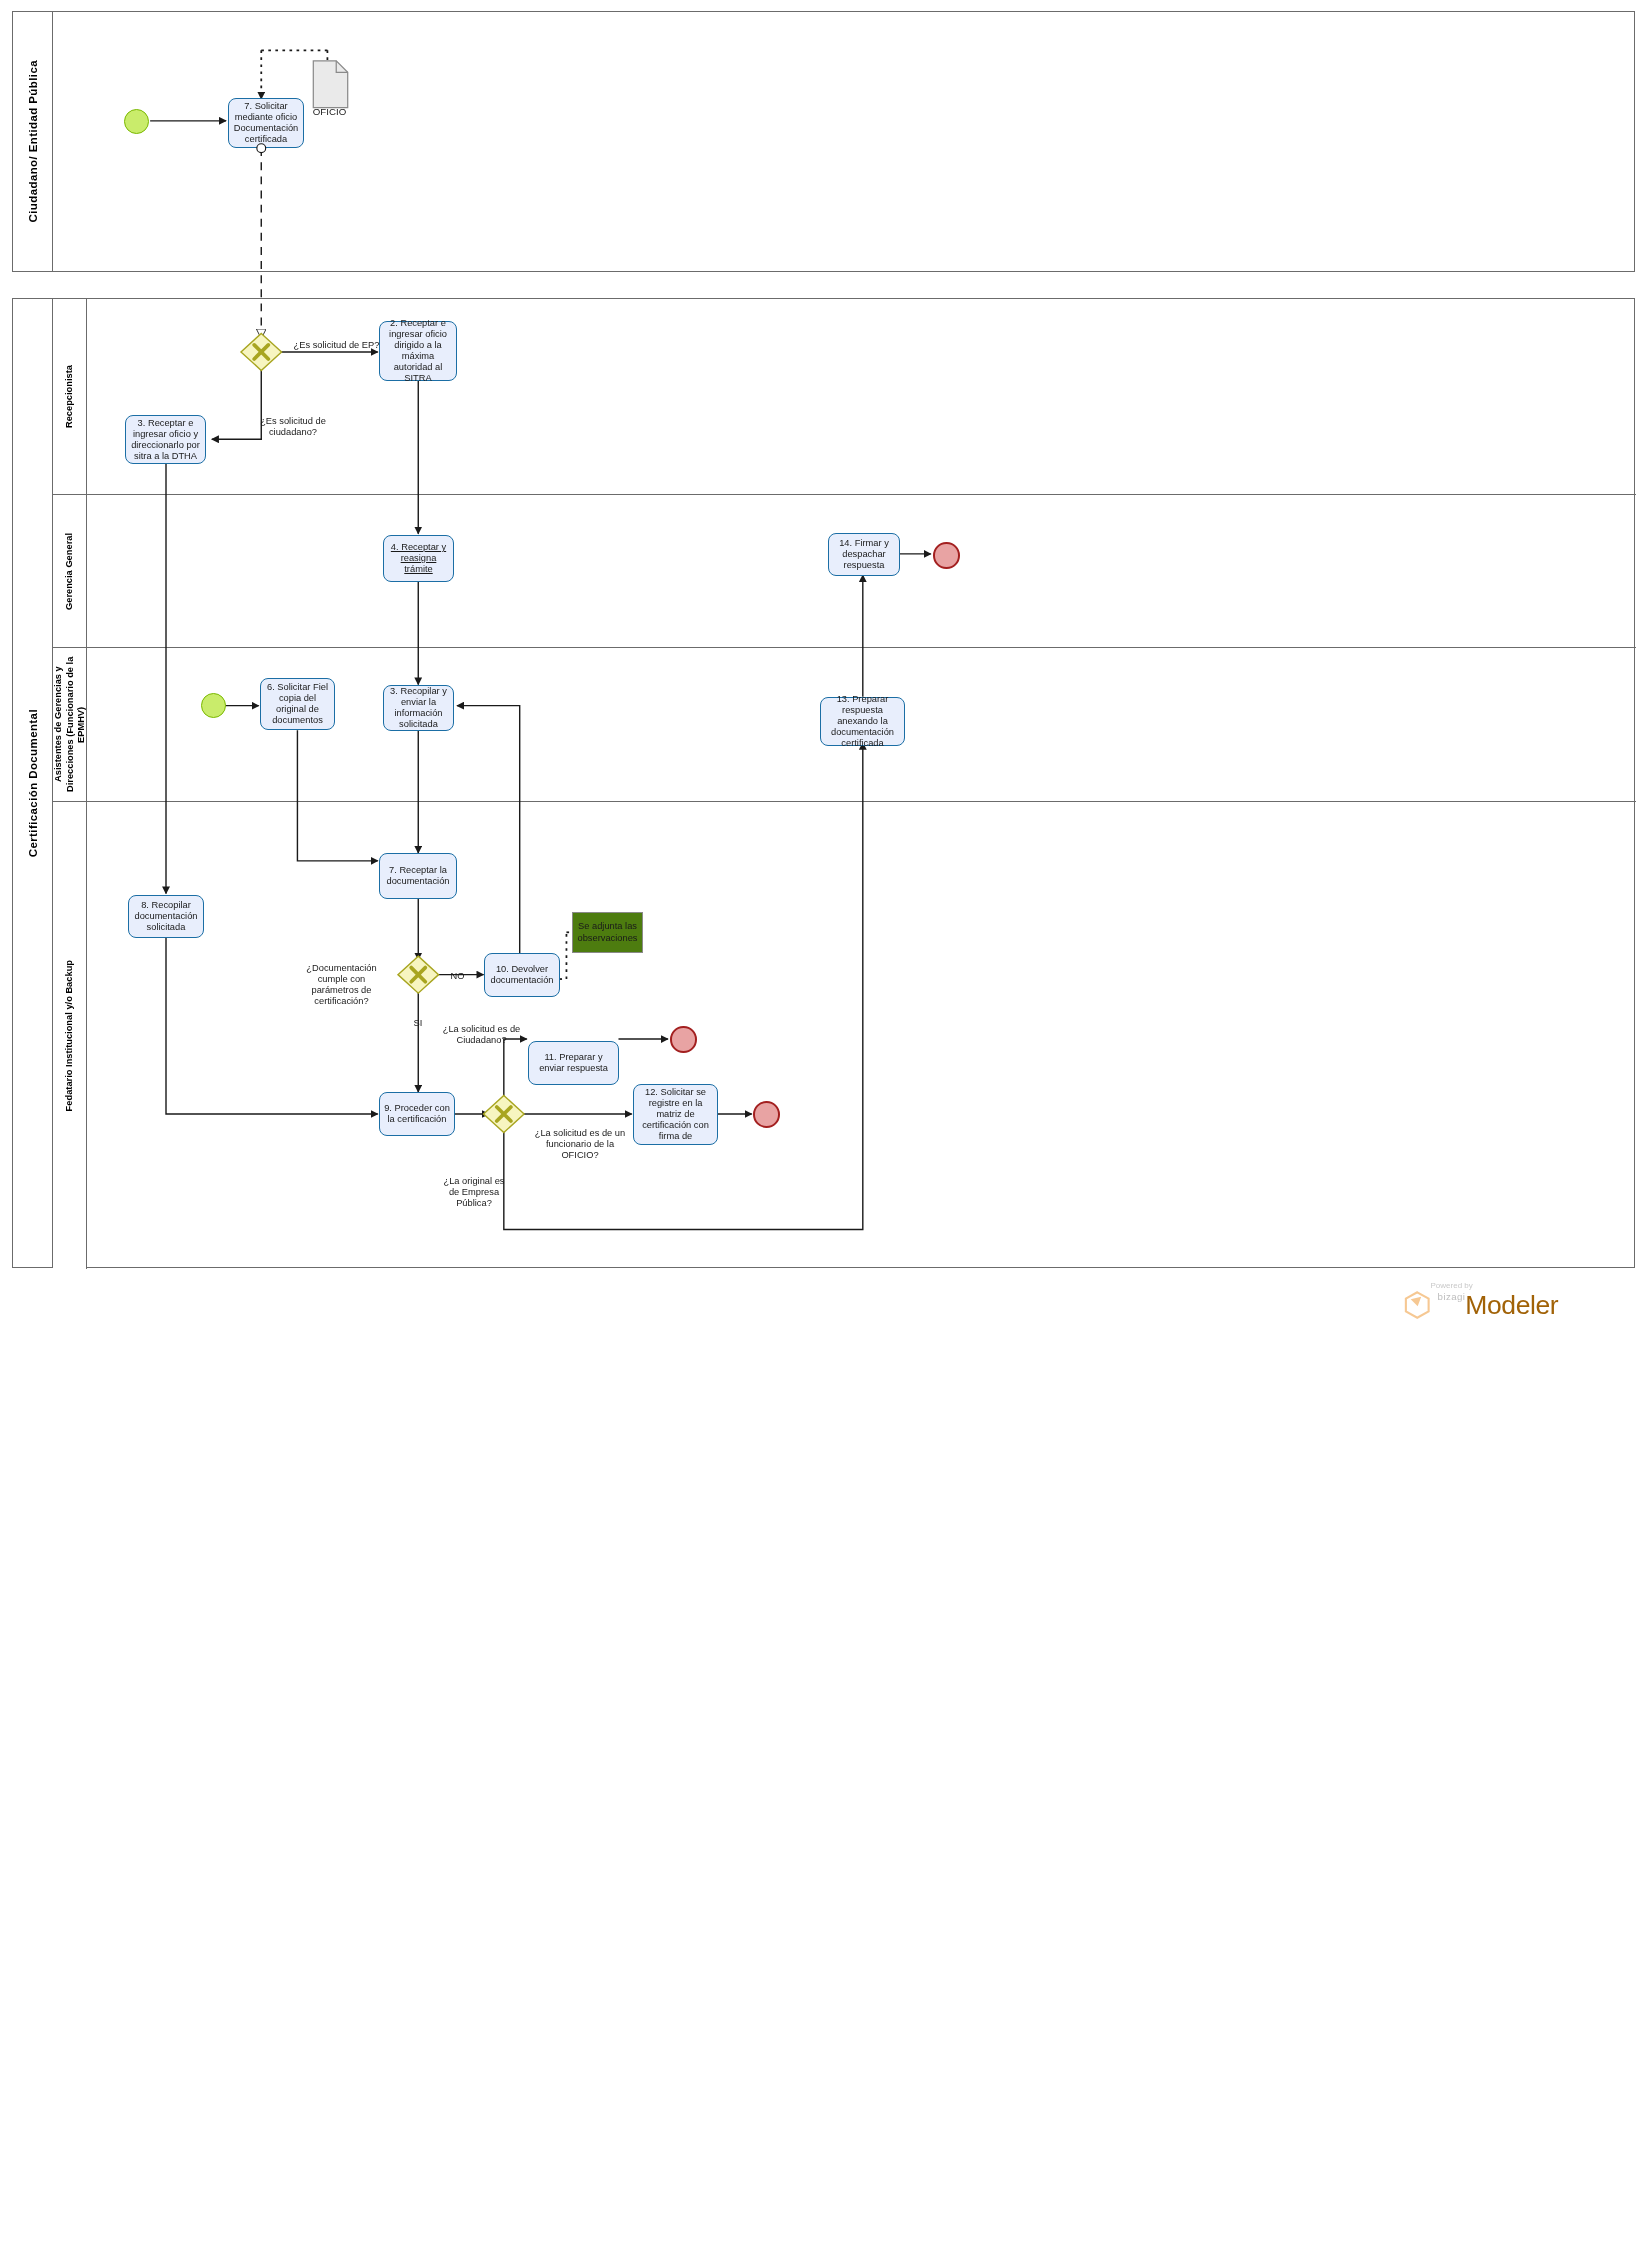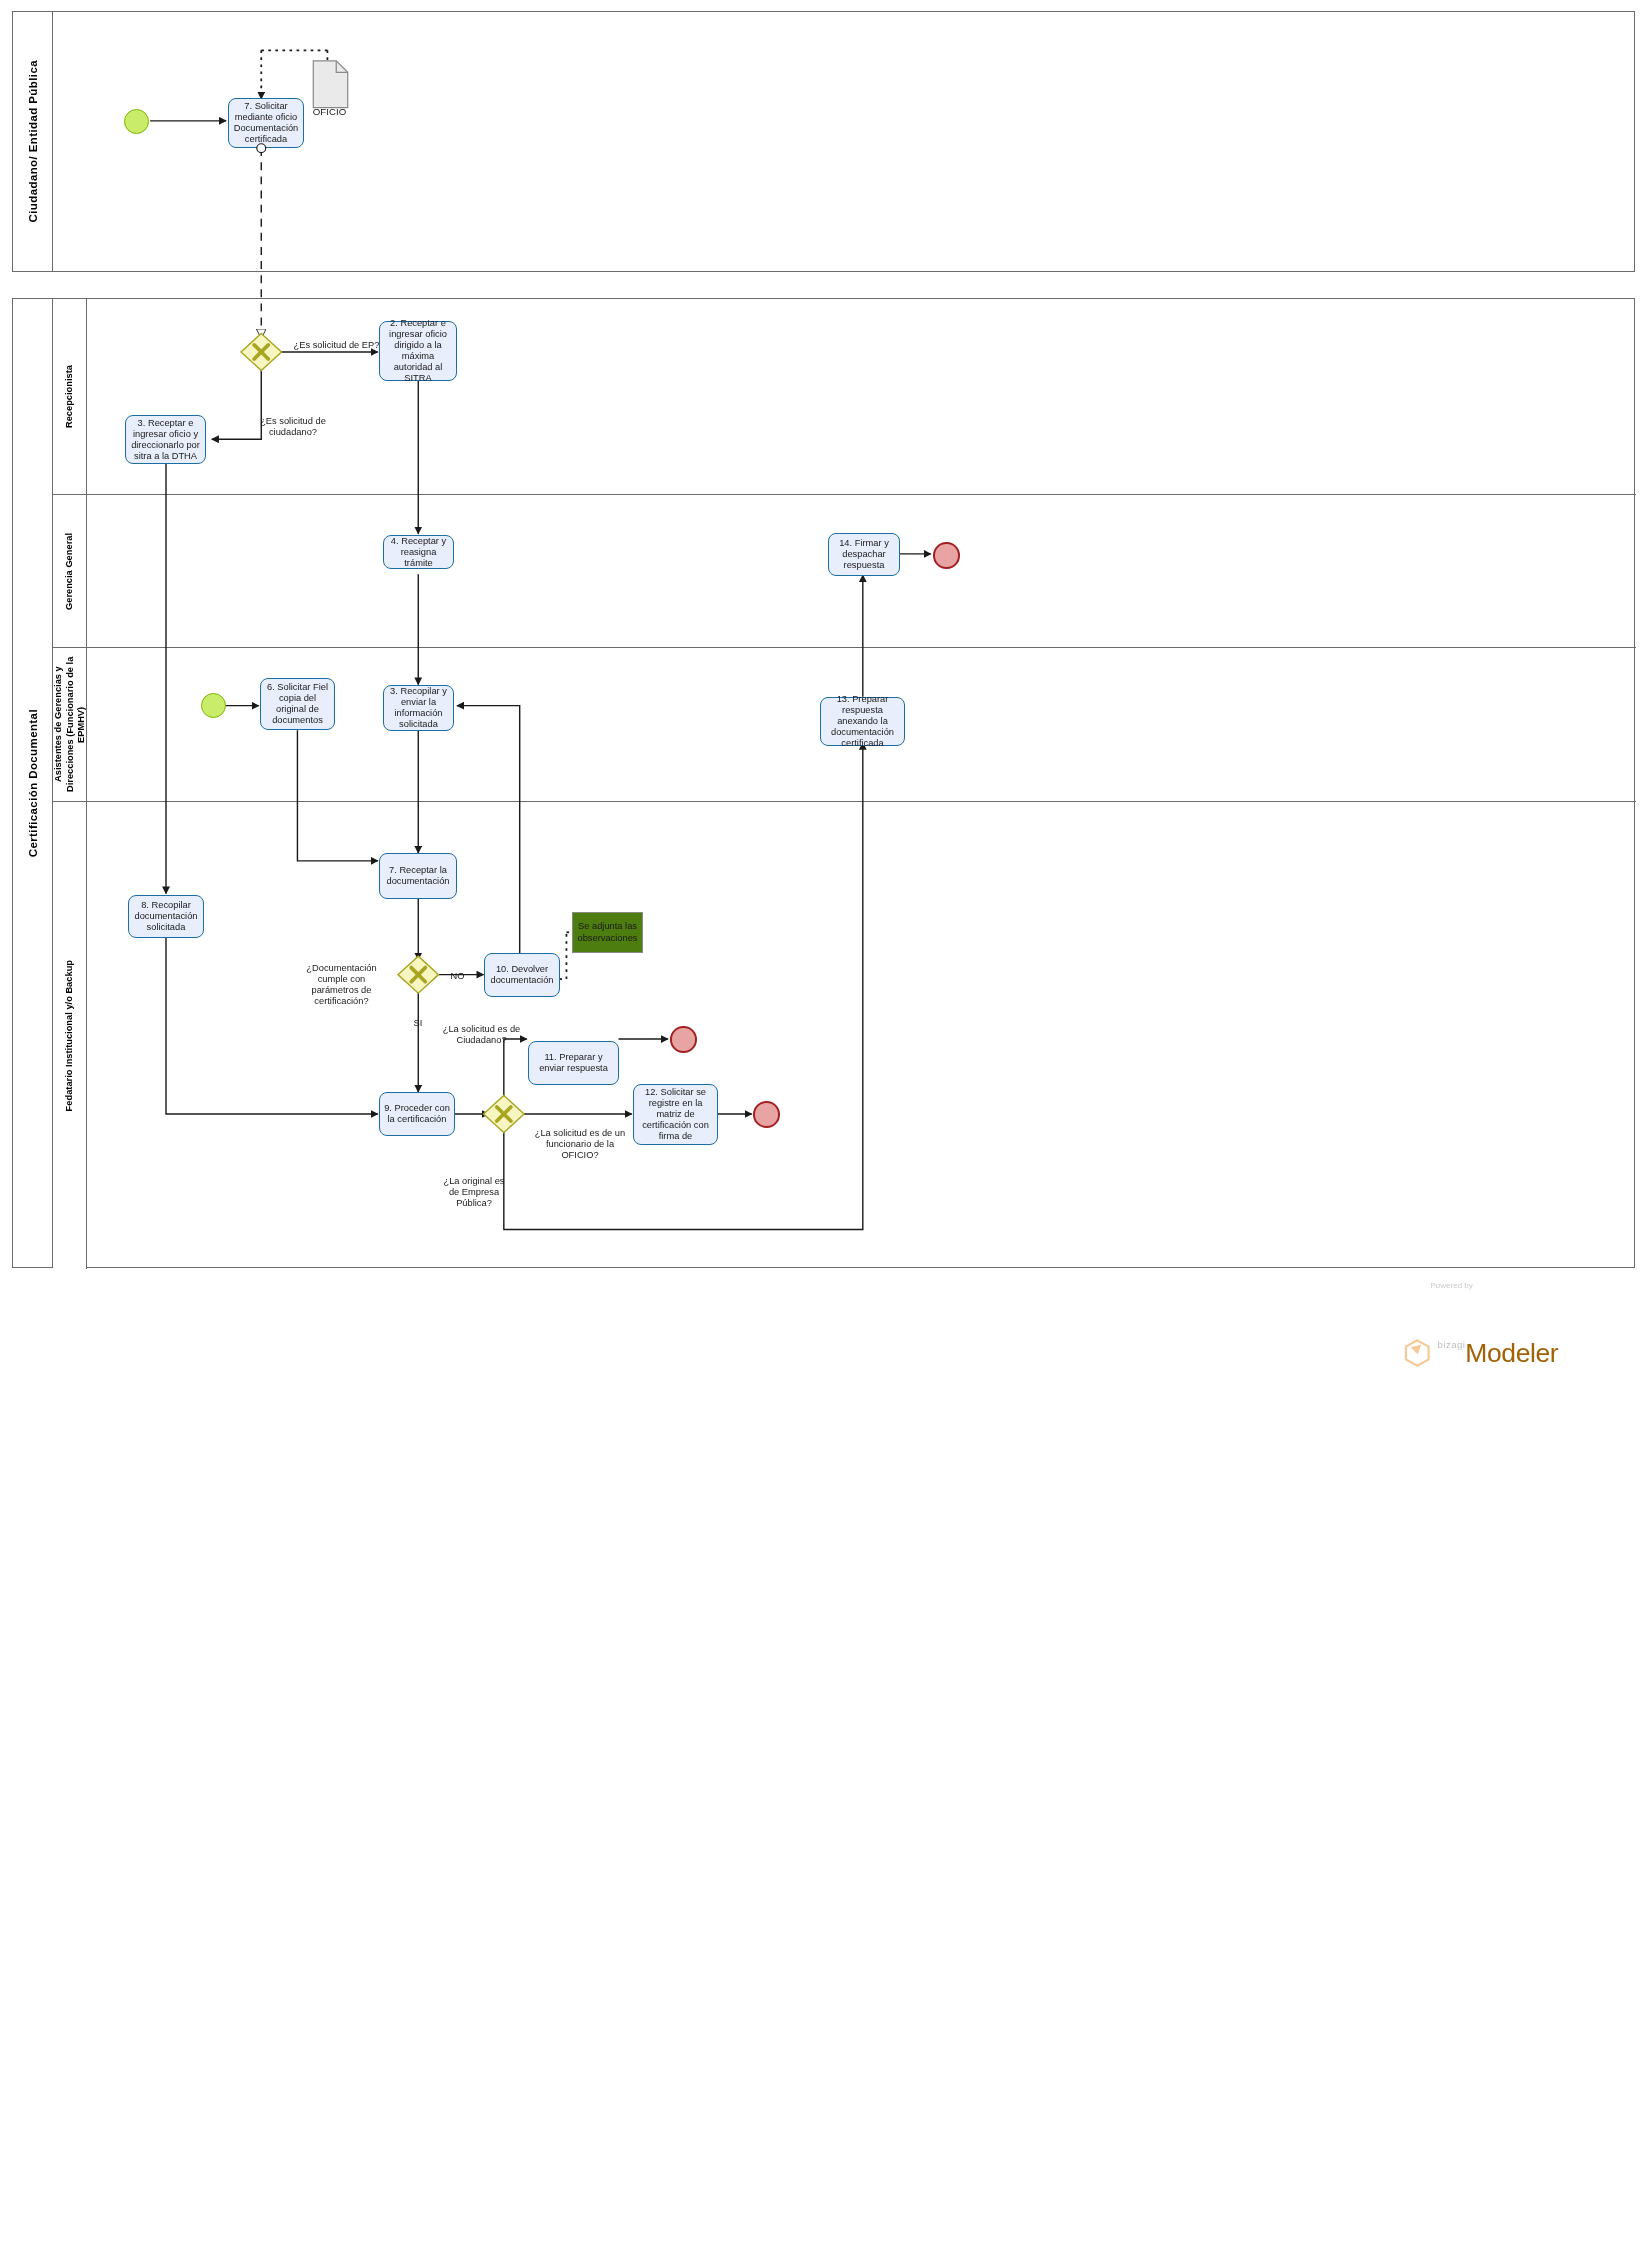--- a/index.html
+++ b/index.html
@@ -220,21 +220,21 @@
   </svg>
 
   <div class="task" style="left:379px;top:321px;width:78px;height:60px;">
     <span>2. Receptar e ingresar oficio dirigido a la máxima autoridad al SITRA</span>
   </div>
 
   <div class="task" style="left:125px;top:415px;width:81px;height:49px;">
     <span>3. Receptar e ingresar oficio y direccionarlo por sitra a la DTHA</span>
   </div>
 
-  <div class="task" style="left:383px;top:535px;width:71px;height:34px;">
+  <div class="task" style="left:383px;top:535px;width:71px;height:47px;text-decoration:underline;">
     <span>4. Receptar y reasigna trámite</span>
   </div>
 
   <div class="task" style="left:383px;top:685px;width:71px;height:46px;">
     <span>3. Recopilar y enviar la información solicitada</span>
   </div>
 
   <div class="task" style="left:260px;top:678px;width:75px;height:52px;">
     <span>6. Solicitar Fiel copia del original de documentos</span>
   </div>
@@ -300,21 +300,21 @@
   </div>
 
   <div class="flow-label" style="left:533px;top:1117px;width:94px;">
     <span>¿La solicitud es de un funcionario de la OFICIO?</span>
   </div>
 
   <div class="flow-label" style="left:438px;top:1165px;width:72px;">
     <span>¿La original es de Empresa Pública?</span>
   </div>
 
-  <div class="bizagi" style="left:1404px;top:1281px;gap:48px;">
+  <div class="bizagi" style="left:1404px;top:1281px;">
     <div class="powered">Powered by</div>
     <div class="row">
       <svg width="26.5" height="28" viewBox="0 0 30 32">
         <path d="M15,1.5 L28,8.6 L28,23.4 L15,30.5 L2,23.4 L2,8.6 Z" fill="none" stroke="#f6c893" stroke-width="2.4"></path>
         <path d="M7.5,9.5 L19.5,6.5 L15.5,17.5 Z" fill="#f6c893"></path>
       </svg>
       <div class="word">
         <span class="b1">bizagi</span>
         <span class="b2">Modeler</span>
       </div>

